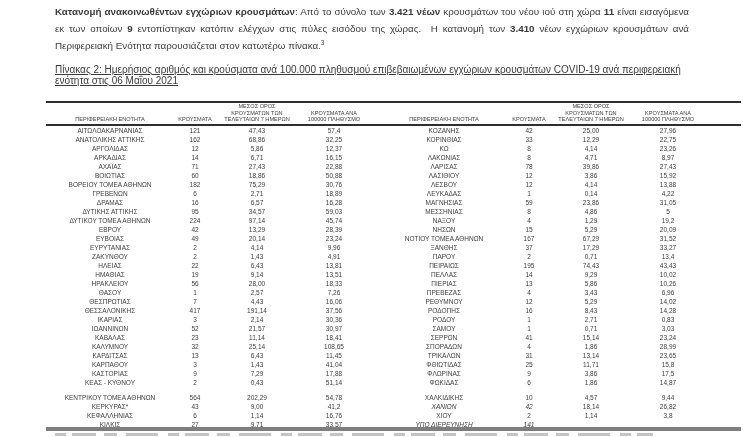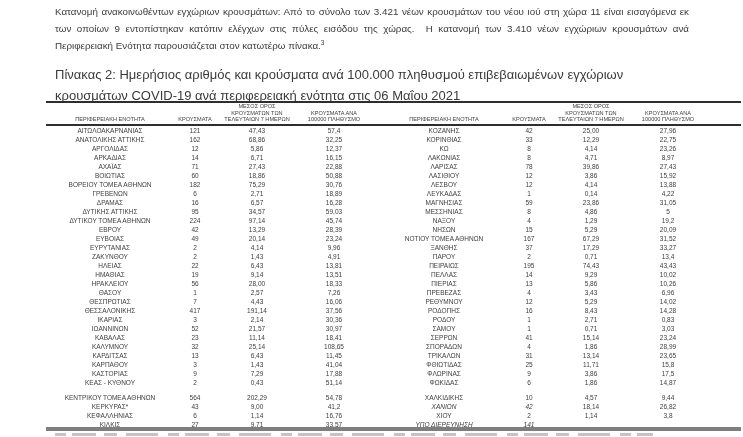--- a/index.html
+++ b/index.html
@@ -4,25 +4,25 @@
 <style>
   html,body { margin:0; padding:0; background:#ffffff; }
   .page {
     position:relative; width:743px; height:437px; background:#ffffff;
     font-family:"Liberation Sans","DejaVu Sans",sans-serif; color:#3b3b3b; overflow:hidden;
   }
   .intro {
     position:absolute; left:55px; top:3px; width:634px;
     font-size:9.8px; line-height:17px; text-align:justify; margin:0;
   }
-  .intro .seg-b { font-weight:normal; }
+  .intro .seg-b { font-weight:bold; }
   .fn-sup { font-size:6.5px; vertical-align:super; line-height:0; }
   .caption {
     position:absolute; left:55px; top:64px; width:634px;
-    font-size:13px; line-height:21px; margin:0;
+    font-size:10px; line-height:11px; margin:0;text-decoration:underline;
   }
   .covid-table {
     position:absolute; left:46px; top:101px; width:695px;
     border-top:2px solid #2e2e2e;
   }
   .thead { display:flex; border-bottom:2px solid #2e2e2e; }
   .half-head { display:grid; grid-template-columns:128px 42px 82px 72px; align-items:end; height:21px; }
   .half-head.left  { width:334px; }
   .half-head.right { width:361px; }
   .hcell { text-align:center; font-size:5.6px; line-height:6.2px; padding-bottom:2px; color:#3f3f3f; white-space:nowrap; }

